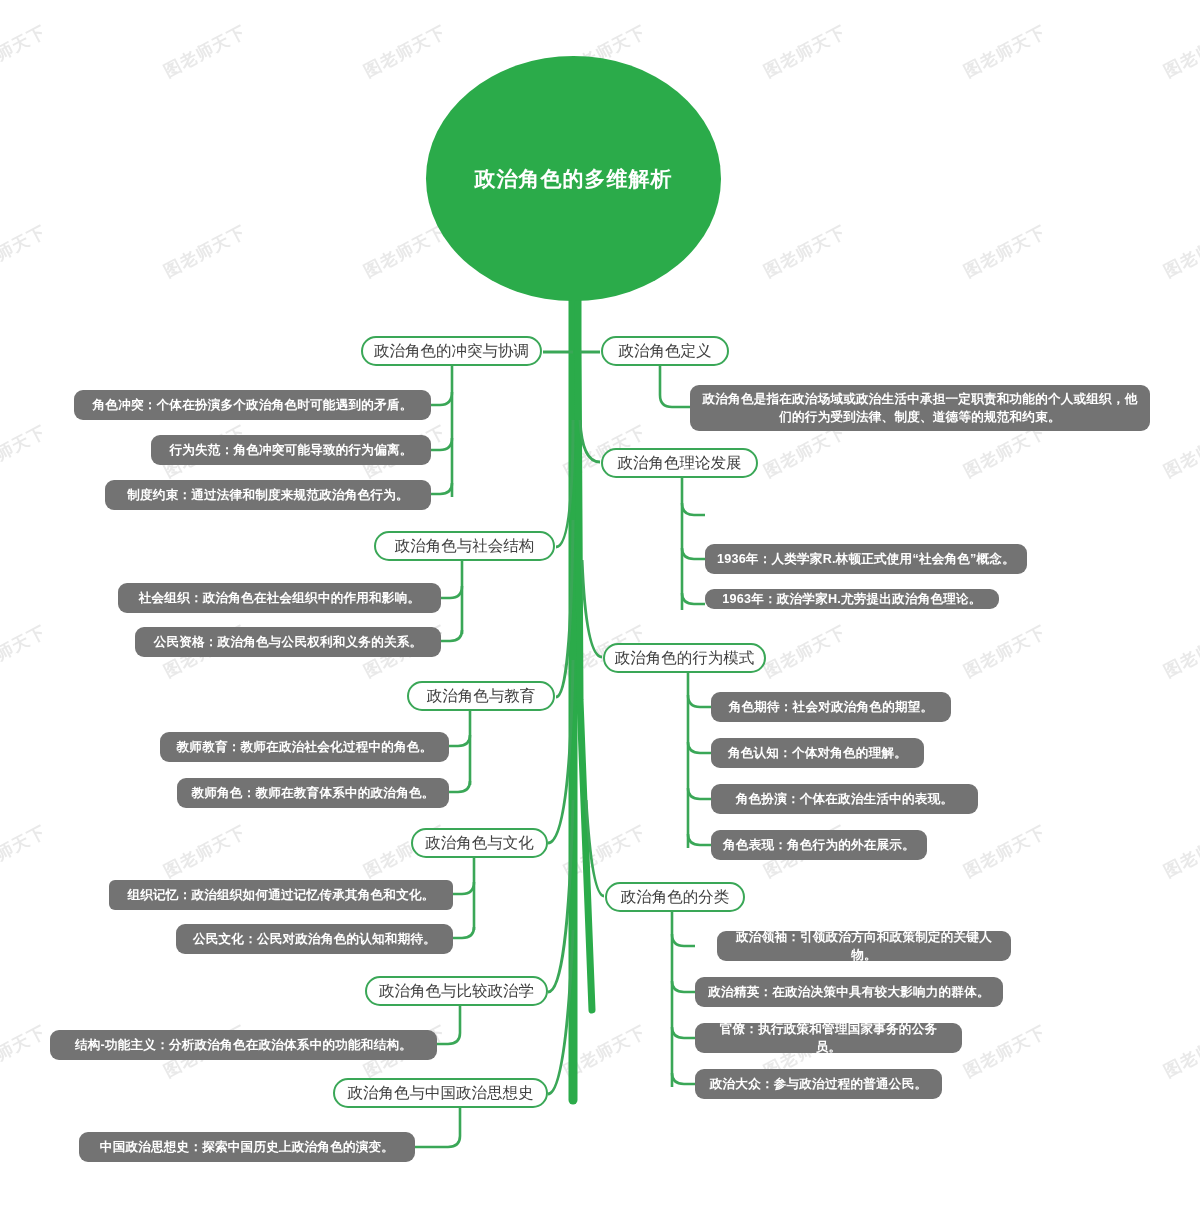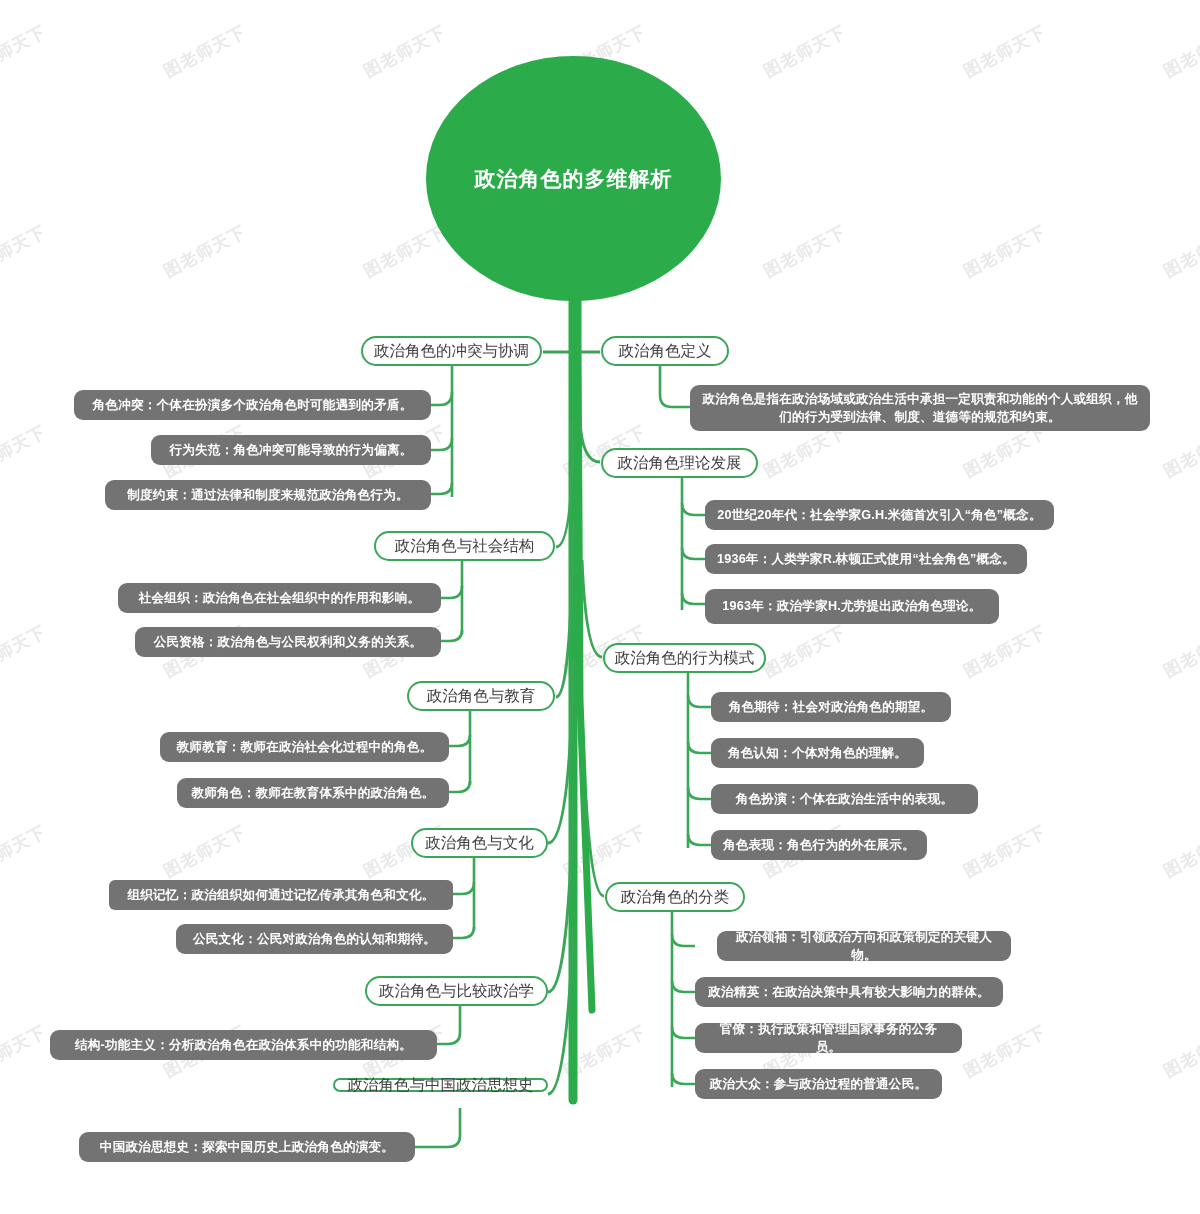--- a/index.html
+++ b/index.html
@@ -218,21 +218,21 @@
     <div class="branch-node" style="left:361px; top:336px; width:181px; height:30px;">政治角色的冲突与协调</div>
 
     <div class="branch-node" style="left:374px; top:531px; width:181px; height:30px;">政治角色与社会结构</div>
 
     <div class="branch-node" style="left:407px; top:681px; width:148px; height:30px;">政治角色与教育</div>
 
     <div class="branch-node" style="left:411px; top:828px; width:137px; height:30px;">政治角色与文化</div>
 
     <div class="branch-node" style="left:365px; top:976px; width:183px; height:30px;">政治角色与比较政治学</div>
 
-    <div class="branch-node" style="left:333px; top:1078px; width:215px; height:14px;">政治角色与中国政治思想史</div>
+    <div class="branch-node" style="left:333px; top:1078px; width:215px; height:30px;">政治角色与中国政治思想史</div>
 
     <div class="branch-node" style="left:601px; top:336px; width:128px; height:30px;">政治角色定义</div>
 
     <div class="branch-node" style="left:601px; top:448px; width:157px; height:30px;">政治角色理论发展</div>
 
     <div class="branch-node" style="left:603px; top:643px; width:163px; height:30px;">政治角色的行为模式</div>
 
     <div class="branch-node" style="left:605px; top:882px; width:140px; height:30px;">政治角色的分类</div>
 
     <div class="leaf-node" style="left:74px; top:390px; width:357px; height:30px;">角色冲突：个体在扮演多个政治角色时可能遇到的矛盾。</div>
@@ -247,23 +247,22 @@
 
     <div class="leaf-node" style="left:109px; top:880px; width:344px; height:30px;border-radius:6px;">组织记忆：政治组织如何通过记忆传承其角色和文化。</div>
     <div class="leaf-node" style="left:176px; top:924px; width:277px; height:30px;">公民文化：公民对政治角色的认知和期待。</div>
 
     <div class="leaf-node" style="left:50px; top:1030px; width:387px; height:30px;">结构-功能主义：分析政治角色在政治体系中的功能和结构。</div>
 
     <div class="leaf-node" style="left:79px; top:1132px; width:336px; height:30px;">中国政治思想史：探索中国历史上政治角色的演变。</div>
 
     <div class="leaf-node multiline" style="left:690px; top:385px; width:460px; height:46px;">政治角色是指在政治场域或政治生活中承担一定职责和功能的个人或组织，他们的行为受到法律、制度、道德等的规范和约束。</div>
 
-    <div class="leaf-node" style="left:705px; top:500px; width:349px; height:30px;">20世纪20年代：社会学家G.H.米德首次引入“角色”概念。</div>
     <div class="leaf-node" style="left:705px; top:544px; width:322px; height:30px;">1936年：人类学家R.林顿正式使用“社会角色”概念。</div>
-    <div class="leaf-node" style="left:705px; top:589px; width:294px; height:35px;">1963年：政治学家H.尤劳提出政治角色理论。</div>
+    <div class="leaf-node" style="left:705px; top:589px; width:294px; height:20px;">1963年：政治学家H.尤劳提出政治角色理论。</div>
 
     <div class="leaf-node" style="left:711px; top:692px; width:240px; height:30px;">角色期待：社会对政治角色的期望。</div>
     <div class="leaf-node" style="left:711px; top:738px; width:213px; height:30px;">角色认知：个体对角色的理解。</div>
     <div class="leaf-node" style="left:711px; top:784px; width:267px; height:30px;">角色扮演：个体在政治生活中的表现。</div>
     <div class="leaf-node" style="left:711px; top:830px; width:216px; height:30px;">角色表现：角色行为的外在展示。</div>
 
     <div class="leaf-node" style="left:717px; top:931px; width:294px; height:30px;">政治领袖：引领政治方向和政策制定的关键人物。</div>
     <div class="leaf-node" style="left:695px; top:977px; width:308px; height:30px;">政治精英：在政治决策中具有较大影响力的群体。</div>
     <div class="leaf-node" style="left:695px; top:1023px; width:267px; height:30px;">官僚：执行政策和管理国家事务的公务员。</div>
     <div class="leaf-node" style="left:695px; top:1069px; width:247px; height:30px;">政治大众：参与政治过程的普通公民。</div>

